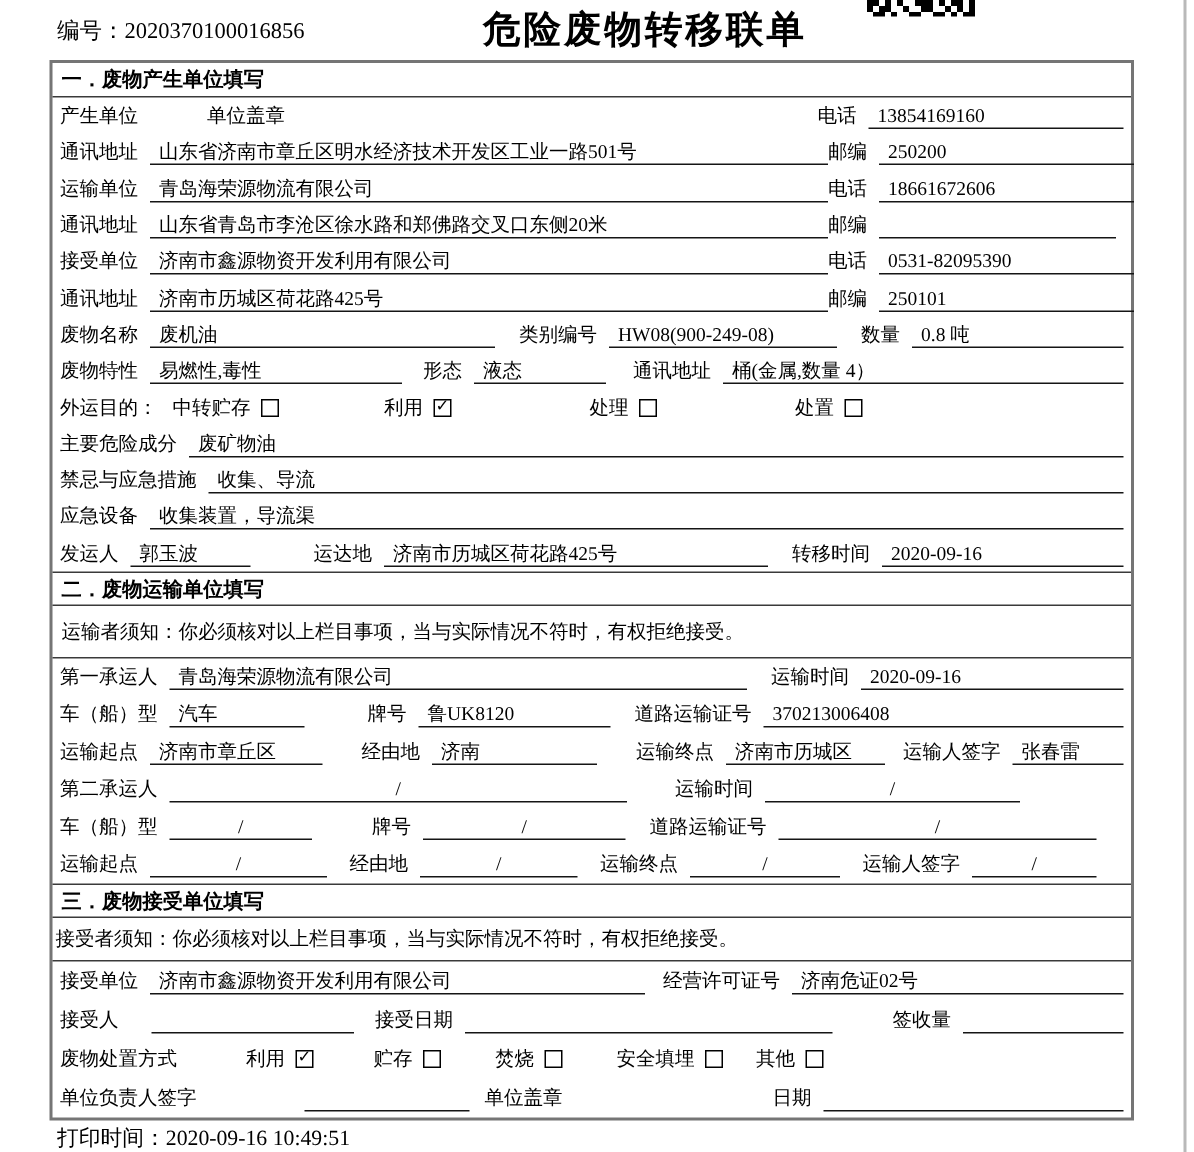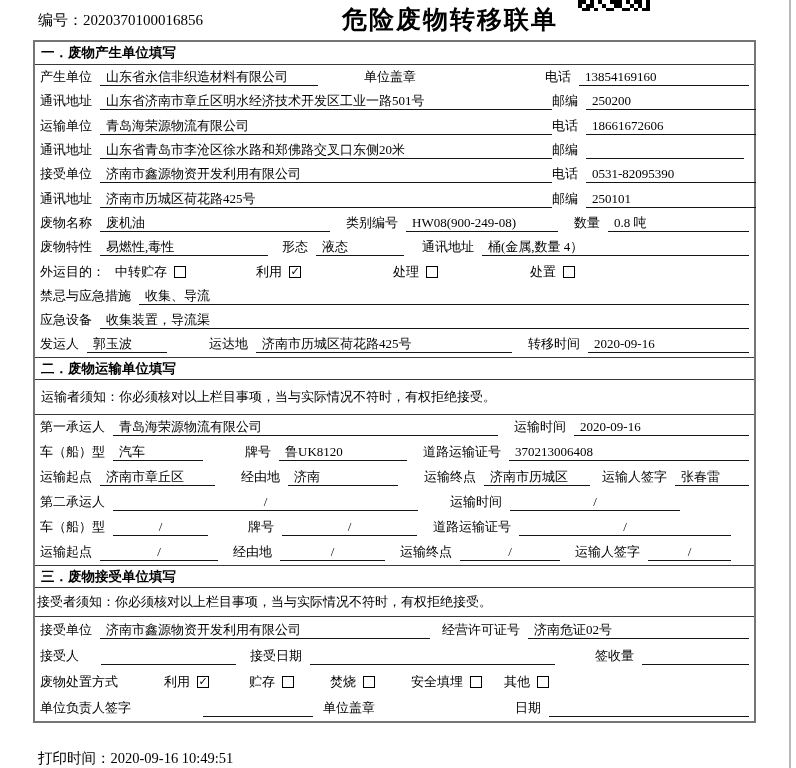--- a/index.html
+++ b/index.html
@@ -2,21 +2,21 @@
 <html><head>
 <meta charset="utf-8">
 <style>
   * { box-sizing: border-box; margin: 0; padding: 0; }
   html, body { background: #fff; }
   body { font-family: "Liberation Serif", "DejaVu Serif", serif; color: #000; }
   .page { position: relative; width: 796px; height: 768px; background: #fff; overflow: hidden; }
   .page-edge { position: absolute; left: 789px; top: 0; width: 2px; height: 768px; background: #b9b9b9; }
 
   .serial { position: absolute; left: 38px; top: 11px; font-size: 15px; white-space: nowrap; }
-  .doc-title { position: absolute; left: 342px; top: 3px; font-size: 25px; font-weight: bold; letter-spacing: 2px; white-space: nowrap; }
+  .doc-title { position: absolute; left: 322px; top: 3px; font-size: 25px; font-weight: bold; letter-spacing: 2px; white-space: nowrap; }
   .qr { position: absolute; left: 578px; top: 0; }
 
   .form { position: absolute; left: 33px; top: 40px; width: 723px; border: 2px solid #757575; background: #fff; }
   .sec-header { height: 23px; line-height: 22px; padding: 0 6px; font-weight: bold; font-size: 13.5px; border-bottom: 1px solid #3a3a3a; white-space: nowrap; }
   .bt { border-top: 1px solid #3a3a3a; }
   .notice { padding: 8px 6px; font-size: 13px; border-bottom: 1px solid #3a3a3a; white-space: nowrap; }
   .notice.n3 { padding: 5px 2px; }
 
   .row { display: flex; align-items: center; height: 24.3px; padding: 0 5px; font-size: 13px; white-space: nowrap; }
   .s2 .row { height: 25px; }
@@ -66,21 +66,20 @@
     <span>编号：</span><span>2020370100016856</span>
   </div>
   <div class="doc-title">危险废物转移联单</div>
 
   <div class="form">
 
     <div class="sec-header">一．废物产生单位填写</div>
     <div class="rows s1">
       <div class="row">
         <span class="lbl">产生单位</span>
-        <span class="val" style="width:218px">山东省永信非织造材料有限公司</span>
         <span class="lbl" style="margin-left:46px">单位盖章</span>
         <span class="lbl ml-a">电话</span>
         <span class="val" style="width:170px">13854169160</span>
       </div>
       <div class="row">
         <span class="lbl">通讯地址</span>
         <span class="val" style="width:452px">山东省济南市章丘区明水经济技术开发区工业一路501号</span>
         <span class="lbl ml-a">邮编</span>
         <span class="val" style="width:170px">250200</span>
       </div>
@@ -127,20 +126,24 @@
       <div class="row">
         <span class="lbl">外运目的：</span>
         <span class="lbl" style="margin-left:10px">中转贮存</span>
         <span class="box"></span>
         <span class="lbl" style="margin-left:70px">利用</span>
         <span class="box">✓</span>
         <span class="lbl" style="margin-left:92px">处理</span>
         <span class="box"></span>
         <span class="lbl" style="margin-left:92px">处置</span>
         <span class="box"></span>
+      </div>
+      <div class="row">
+        <span class="lbl">主要危险成分</span>
+        <span class="val grow">废矿物油</span>
       </div>
       <div class="row">
         <span class="lbl">禁忌与应急措施</span>
         <span class="val grow">收集、导流</span>
       </div>
       <div class="row">
         <span class="lbl">应急设备</span>
         <span class="val grow">收集装置，导流渠</span>
       </div>
       <div class="row">

